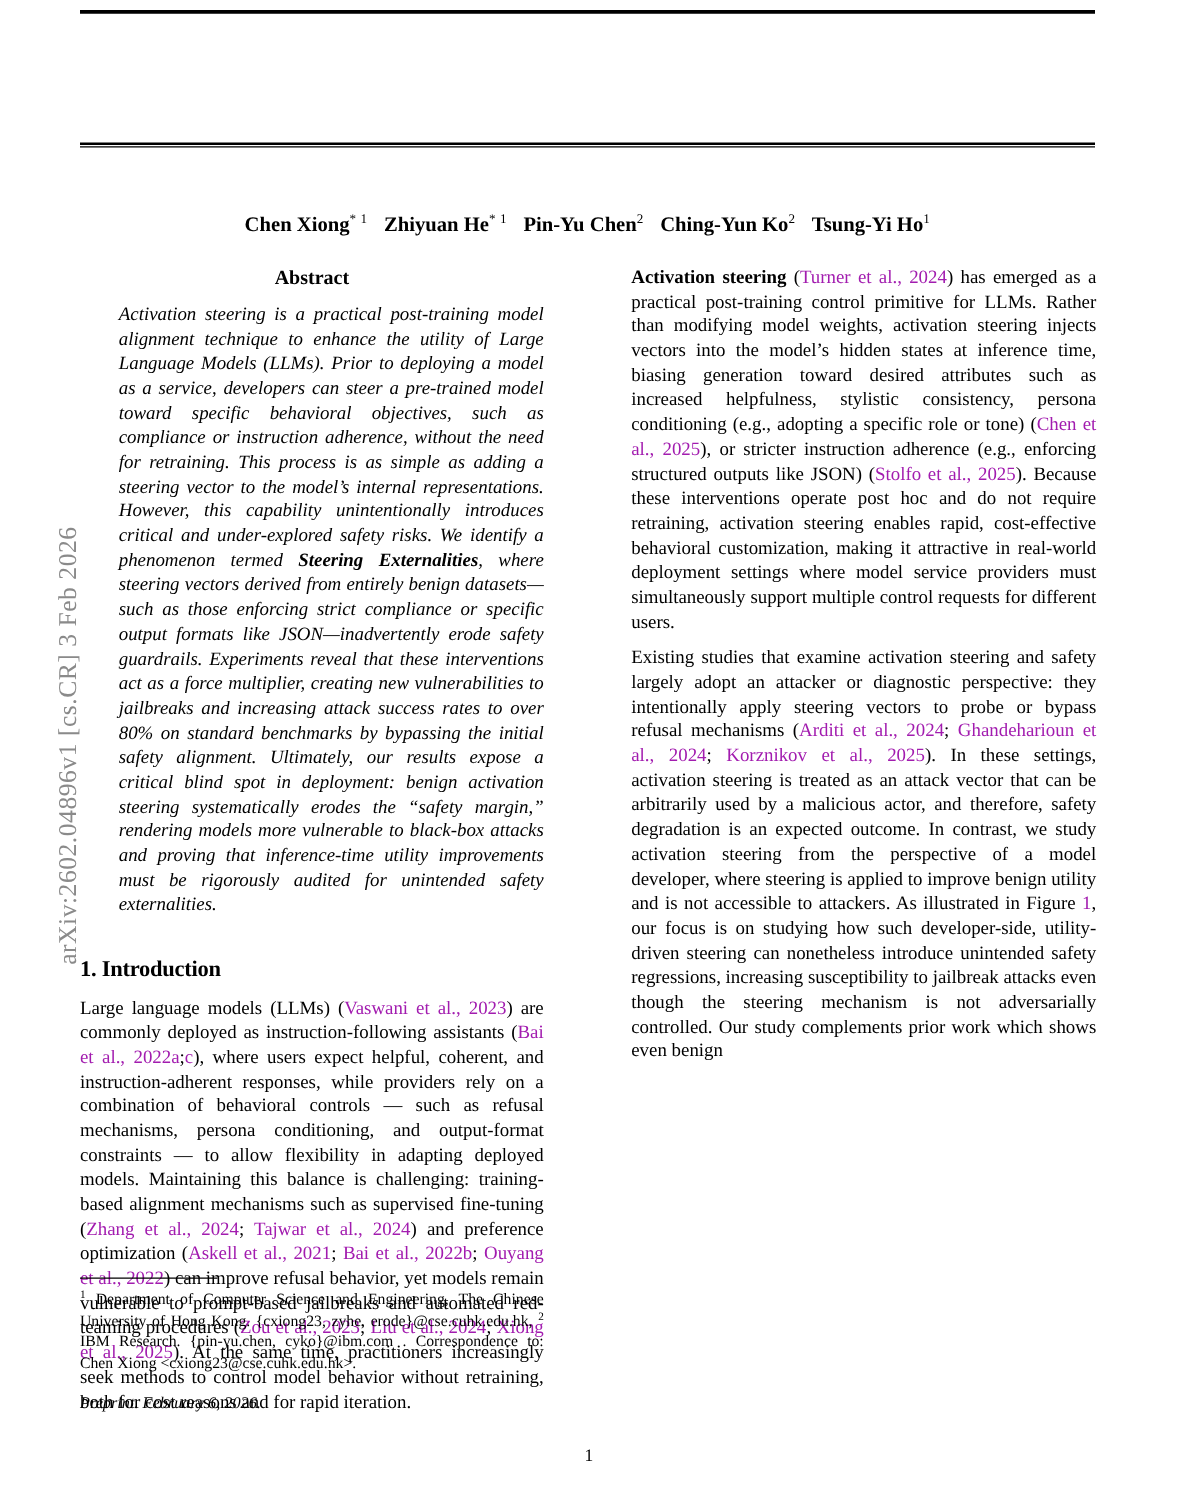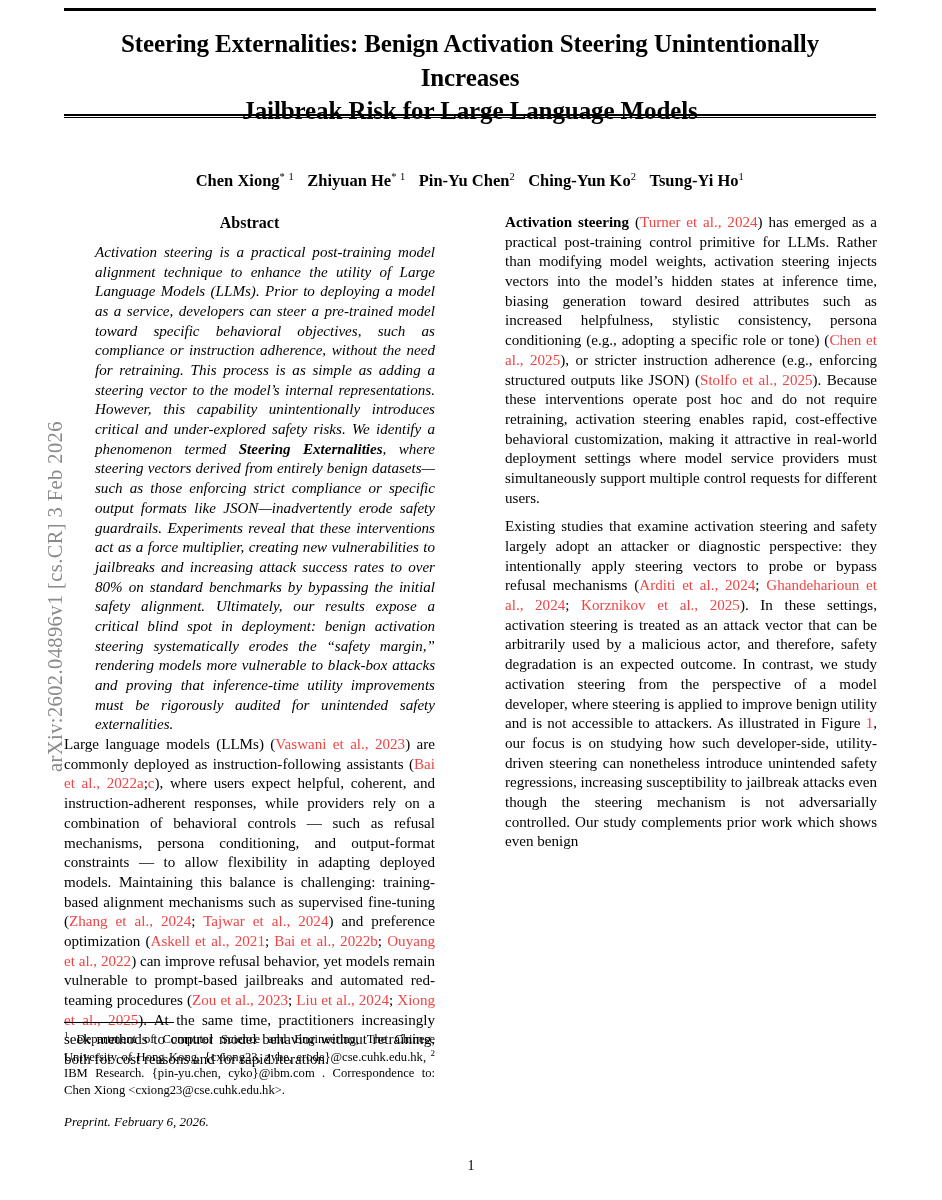--- a/index.html
+++ b/index.html
@@ -121,21 +121,21 @@
     font-size: 18px;
     font-weight: bold;
     margin: 29px 0 10px 0;
     text-align: left;
     letter-spacing: -0.2px;
   }
 
   .col p.body { margin: 0 0 9px 0; }
   .col p.body:last-child { margin-bottom: 0; }
 
-  .cite { color: #ef4444; }
+  .cite { color: #a21caf; }
   .bold { font-weight: bold; }
 
   
   .footnote-wrap {
     position: absolute;
     left: 64px;
     top: 1022px;
     width: 371px;
   }
   .footnote-rule {
@@ -170,40 +170,36 @@
 </style>
 </head>
 <body>
 
 <div class="page">
 
   <div class="rule-top"></div>
 
   <div class="arxiv-stamp">arXiv:2602.04896v1  [cs.CR]  3 Feb 2026</div>
 
-  <div class="title">
-    <span>Steering Externalities: Benign Activation Steering Unintentionally Increases</span>
-    <br>
-    <span>Jailbreak Risk for Large Language Models</span>
-  </div>
 
   <div class="rule-under-title"></div>
 
   <div class="authors">
     <span class="author"><span>Chen Xiong</span><sup>* 1</sup></span><span class="sep"></span><span class="author"><span>Zhiyuan He</span><sup>* 1</sup></span><span class="sep"></span><span class="author"><span>Pin-Yu Chen</span><sup>2</sup></span><span class="sep"></span><span class="author"><span>Ching-Yun Ko</span><sup>2</sup></span><span class="sep"></span><span class="author"><span>Tsung-Yi Ho</span><sup>1</sup></span>
   </div>
 
   <div class="col col-left">
 
     <div class="abstract-head">Abstract</div>
 
     <div class="abstract-body">
       <p><span>Activation steering is a practical post-training model alignment technique to enhance the utility of Large Language Models (LLMs). Prior to deploying a model as a service, developers can steer a pre-trained model toward specific behavioral objectives, such as compliance or instruction adherence, without the need for retraining. This process is as simple as adding a steering vector to the model’s internal representations. However, this capability unintentionally introduces critical and under-explored safety risks. We identify a phenomenon termed </span><span class="bold">Steering Externalities</span><span>, where steering vectors derived from entirely benign datasets—such as those enforcing strict compliance or specific output formats like JSON—inadvertently erode safety guardrails. Experiments reveal that these interventions act as a force multiplier, creating new vulnerabilities to jailbreaks and increasing attack success rates to over 80% on standard benchmarks by bypassing the initial safety alignment. Ultimately, our results expose a critical blind spot in deployment: benign activation steering systematically erodes the “safety margin,” rendering models more vulnerable to black-box attacks and proving that inference-time utility improvements must be rigorously audited for unintended safety externalities.</span></p>
     </div>
 
+    <div class="section-head">1. Introduction</div>
 
     <p class="body"><span>Large language models (LLMs) (</span><span class="cite">Vaswani et al., 2023</span><span>) are commonly deployed as instruction-following assistants (</span><span class="cite">Bai et al., 2022a</span><span>;</span><span class="cite">c</span><span>), where users expect helpful, coherent, and instruction-adherent responses, while providers rely on a combination of behavioral controls — such as refusal mechanisms, persona conditioning, and output-format constraints — to allow flexibility in adapting deployed models. Maintaining this balance is challenging: training-based alignment mechanisms such as supervised fine-tuning (</span><span class="cite">Zhang et al., 2024</span><span>; </span><span class="cite">Tajwar et al., 2024</span><span>) and preference optimization (</span><span class="cite">Askell et al., 2021</span><span>; </span><span class="cite">Bai et al., 2022b</span><span>; </span><span class="cite">Ouyang et al., 2022</span><span>) can improve refusal behavior, yet models remain vulnerable to prompt-based jailbreaks and automated red-teaming procedures (</span><span class="cite">Zou et al., 2023</span><span>; </span><span class="cite">Liu et al., 2024</span><span>; </span><span class="cite">Xiong et al., 2025</span><span>). At the same time, practitioners increasingly seek methods to control model behavior without retraining, both for cost reasons and for rapid iteration.</span></p>
 
   </div>
 
   <div class="col col-right">
 
     <p class="body"><span class="bold">Activation steering</span><span> (</span><span class="cite">Turner et al., 2024</span><span>) has emerged as a practical post-training control primitive for LLMs. Rather than modifying model weights, activation steering injects vectors into the model’s hidden states at inference time, biasing generation toward desired attributes such as increased helpfulness, stylistic consistency, persona conditioning (e.g., adopting a specific role or tone) (</span><span class="cite">Chen et al., 2025</span><span>), or stricter instruction adherence (e.g., enforcing structured outputs like JSON) (</span><span class="cite">Stolfo et al., 2025</span><span>). Because these interventions operate post hoc and do not require retraining, activation steering enables rapid, cost-effective behavioral customization, making it attractive in real-world deployment settings where model service providers must simultaneously support multiple control requests for different users.</span></p>
 
     <p class="body"><span>Existing studies that examine activation steering and safety largely adopt an attacker or diagnostic perspective: they intentionally apply steering vectors to probe or bypass refusal mechanisms (</span><span class="cite">Arditi et al., 2024</span><span>; </span><span class="cite">Ghandeharioun et al., 2024</span><span>; </span><span class="cite">Korznikov et al., 2025</span><span>). In these settings, activation steering is treated as an attack vector that can be arbitrarily used by a malicious actor, and therefore, safety degradation is an expected outcome. In contrast, we study activation steering from the perspective of a model developer, where steering is applied to improve benign utility and is not accessible to attackers. As illustrated in Figure </span><span class="cite">1</span><span>, our focus is on studying how such developer-side, utility-driven steering can nonetheless introduce unintended safety regressions, increasing susceptibility to jailbreak attacks even though the steering mechanism is not adversarially controlled. Our study complements prior work which shows even benign</span></p>

